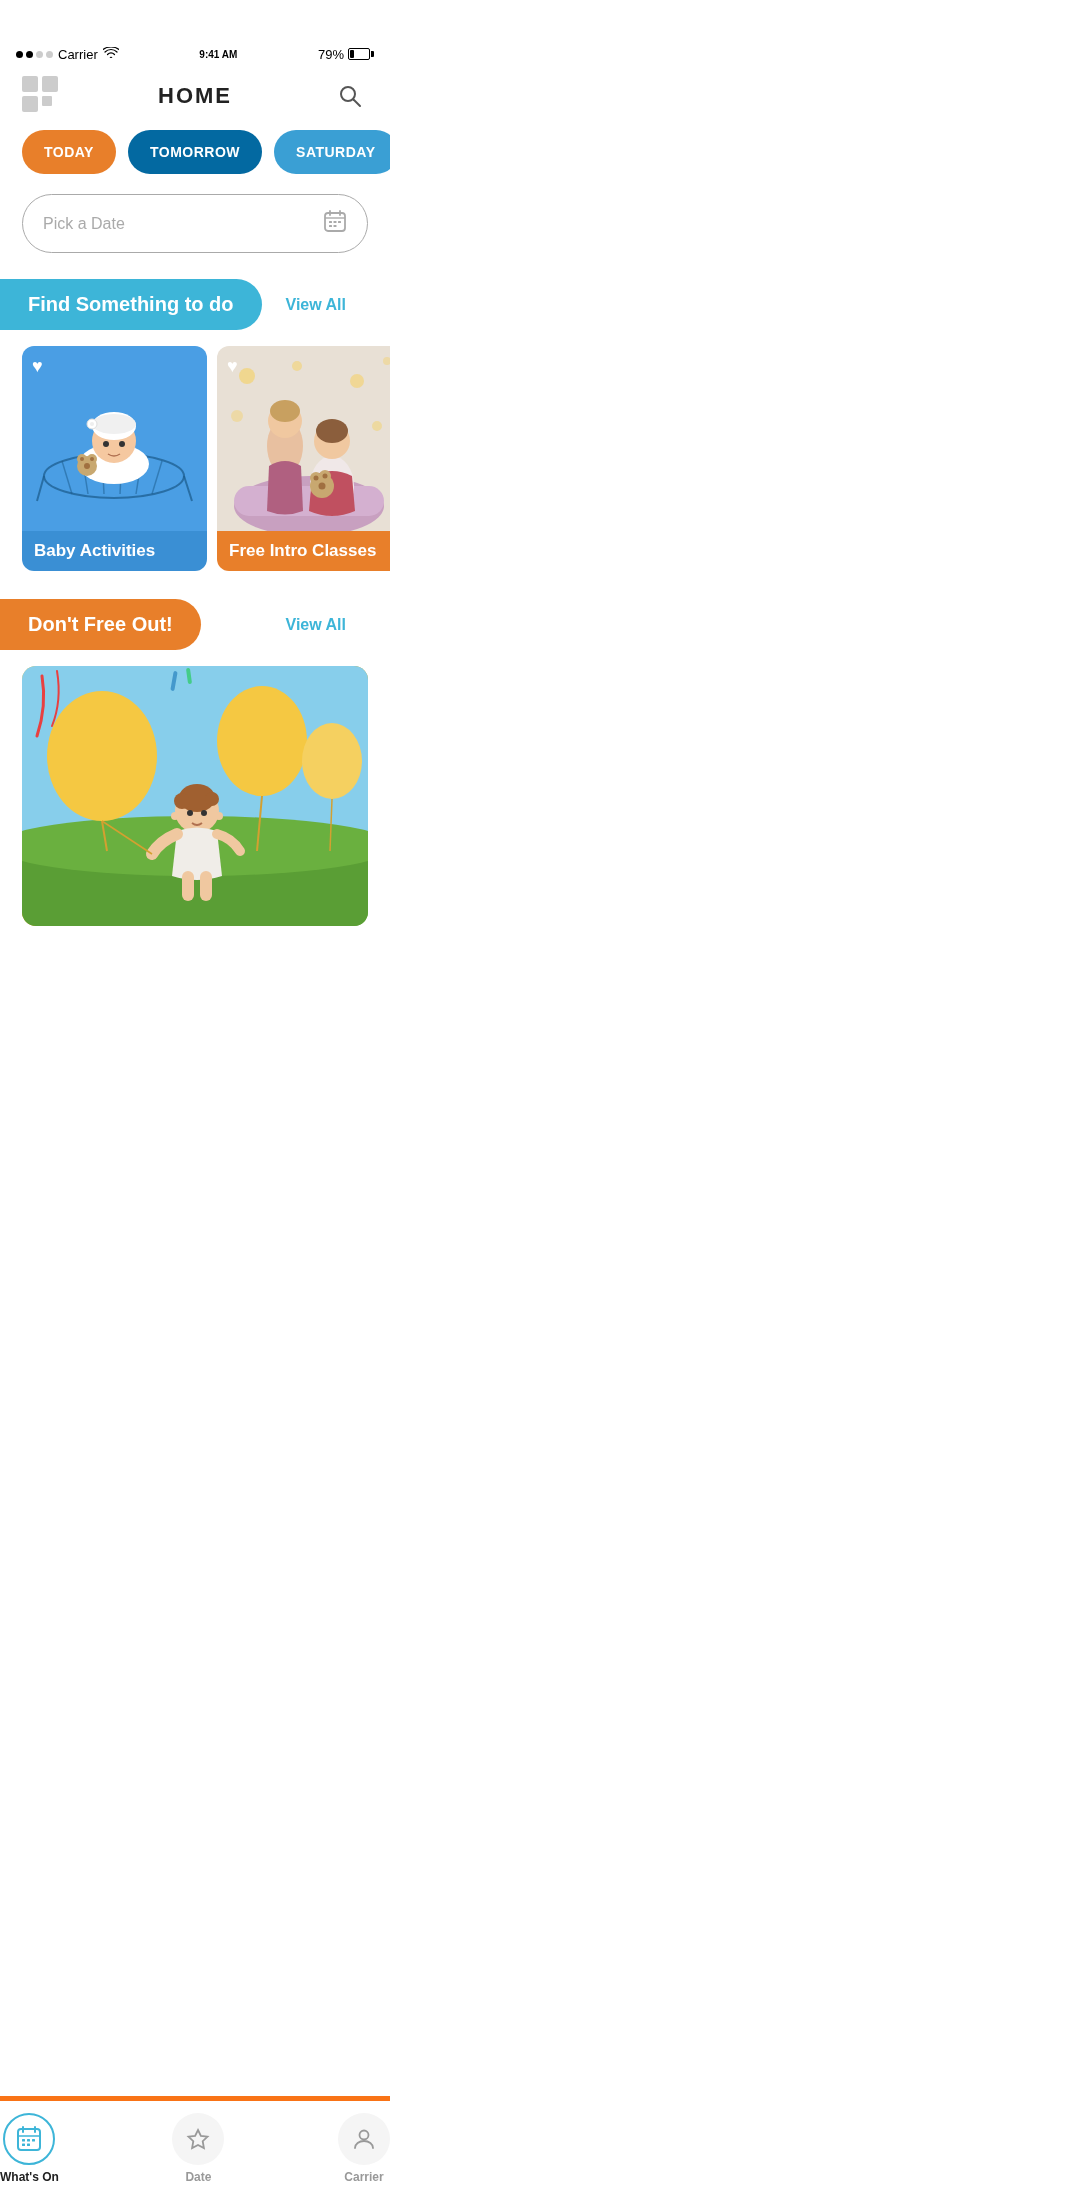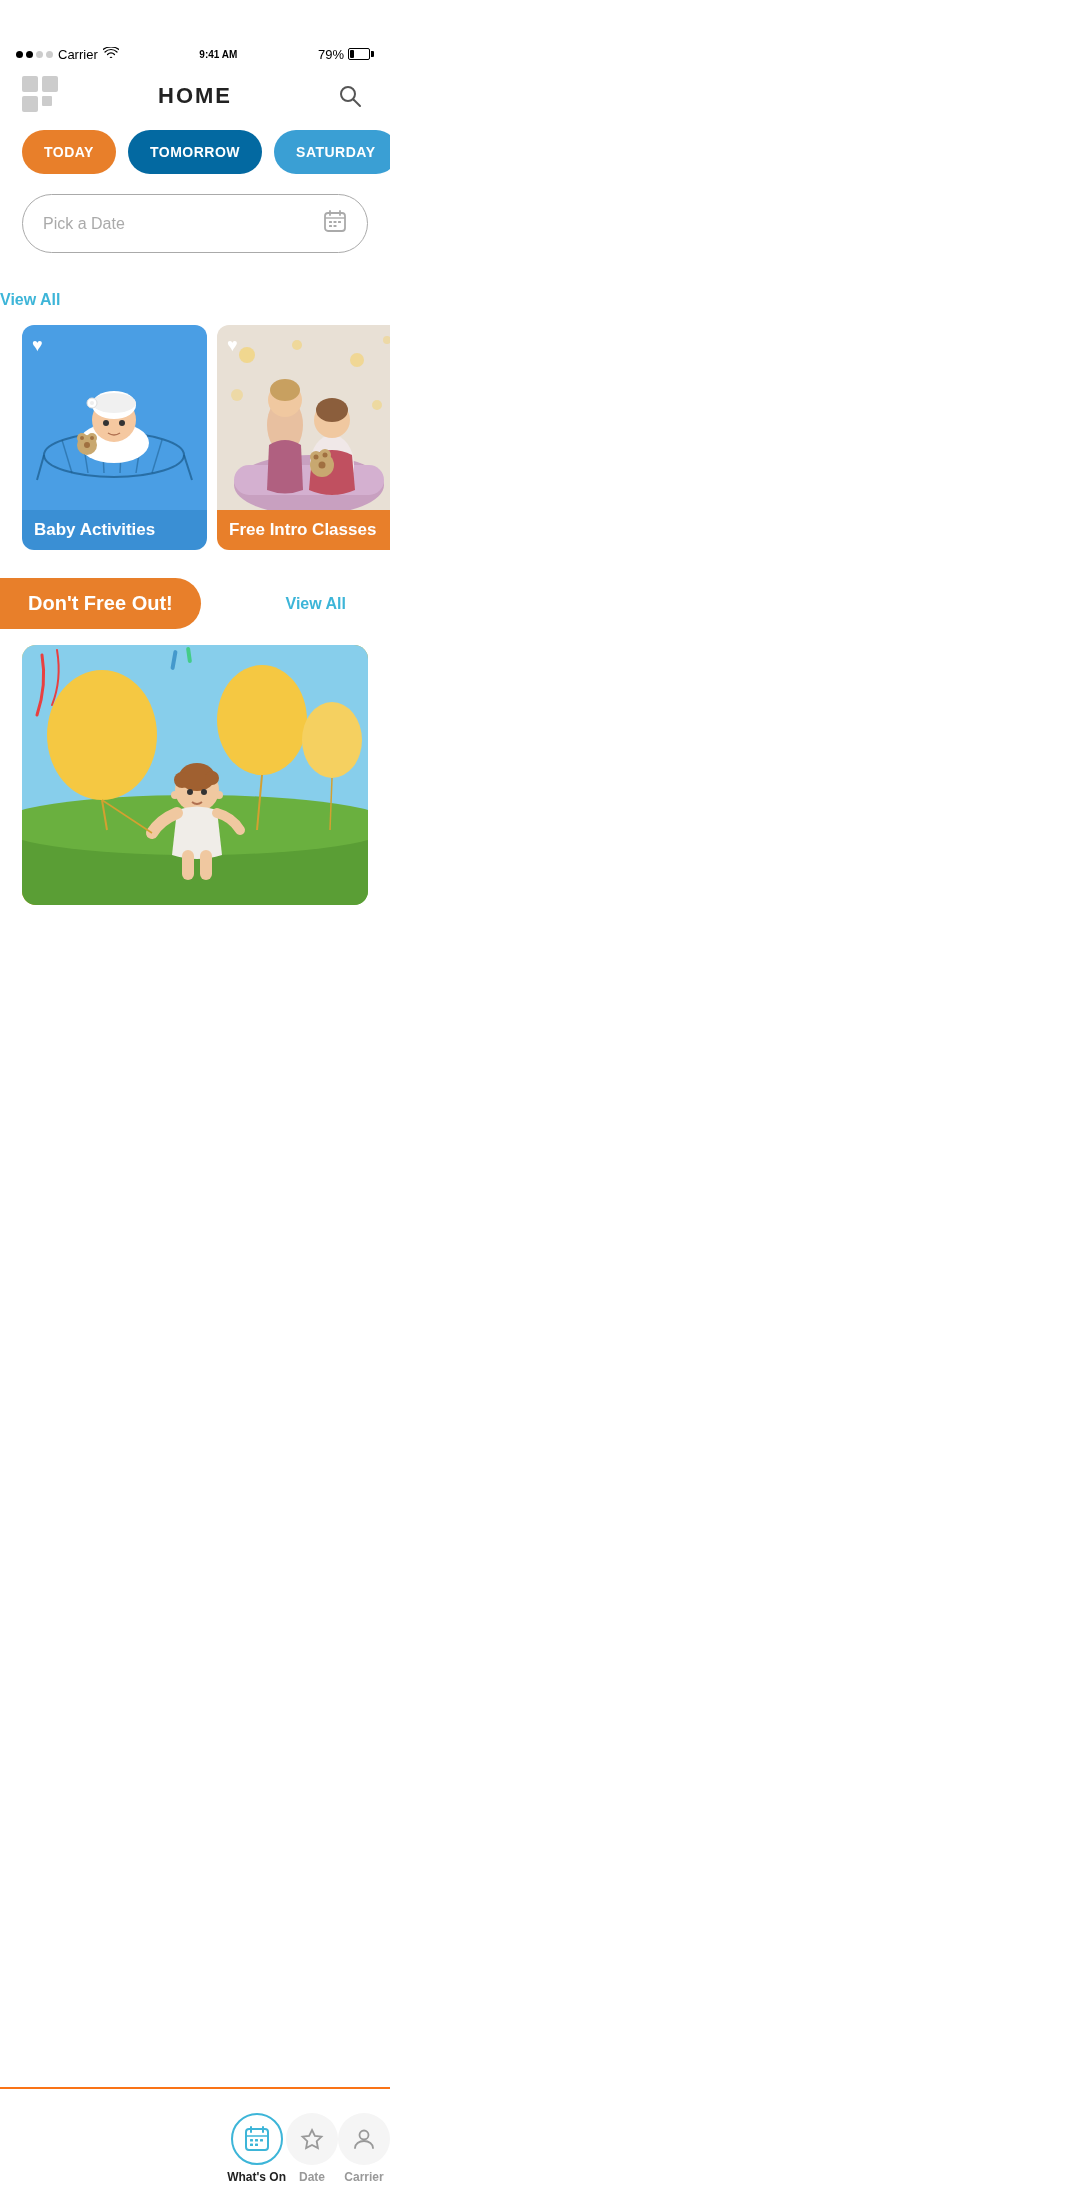--- a/index.html
+++ b/index.html
@@ -120,21 +120,21 @@
       font-size: 14px;
       font-weight: 800;
       color: #fff;
       letter-spacing: 0.5px;
       white-space: nowrap;
       cursor: pointer;
     }
 
     
     .date-input-wrap {
-      margin: 20px 22px 16px;
+      margin: 20px 22px 4px;
     }
     .date-input {
       width: 100%;
       border: 1.5px solid #aaa;
       border-radius: 50px;
       padding: 14px 20px;
       font-size: 16px;
       color: #aaa;
       display: flex;
       align-items: center;
@@ -244,25 +244,25 @@
       overflow: hidden;
     }
 
     
     .bottom-nav {
       position: fixed;
       bottom: 0;
       left: 0;
       width: 390px;
       background: #fff;
-      border-top: 2px solid #f97316;
-      display: flex;
-      justify-content: flex-end;
-      align-items: center;
-      padding: 24px 0 16px;
+      border-top: 5px solid #f97316;
+      display: flex;
+      justify-content: space-between;
+      align-items: center;
+      padding: 12px 0 16px;
     }
     .nav-item {
       display: flex;
       flex-direction: column;
       align-items: center;
       gap: 5px;
       cursor: pointer;
     }
     .nav-icon-circle {
       width: 52px;
@@ -369,20 +369,21 @@
         <rect x="10.5" y="12" width="3" height="2" rx="0.5" fill="#aaa"></rect>
         <rect x="15" y="12" width="3" height="2" rx="0.5" fill="#aaa"></rect>
         <rect x="6" y="16" width="3" height="2" rx="0.5" fill="#aaa"></rect>
         <rect x="10.5" y="16" width="3" height="2" rx="0.5" fill="#aaa"></rect>
       </svg>
     </span>
   </div>
 </div>
 
 <div class="section-header">
+  <div class="section-title-pill">Find Something to do</div>
   <span class="view-all">View All</span>
 </div>
 
 <div class="cards-row">
 
   <div class="activity-card card-blue">
     <div class="card-img-wrap">
       
       <svg width="185" height="185" viewBox="0 0 185 185" xmlns="http://www.w3.org/2000/svg">
 

